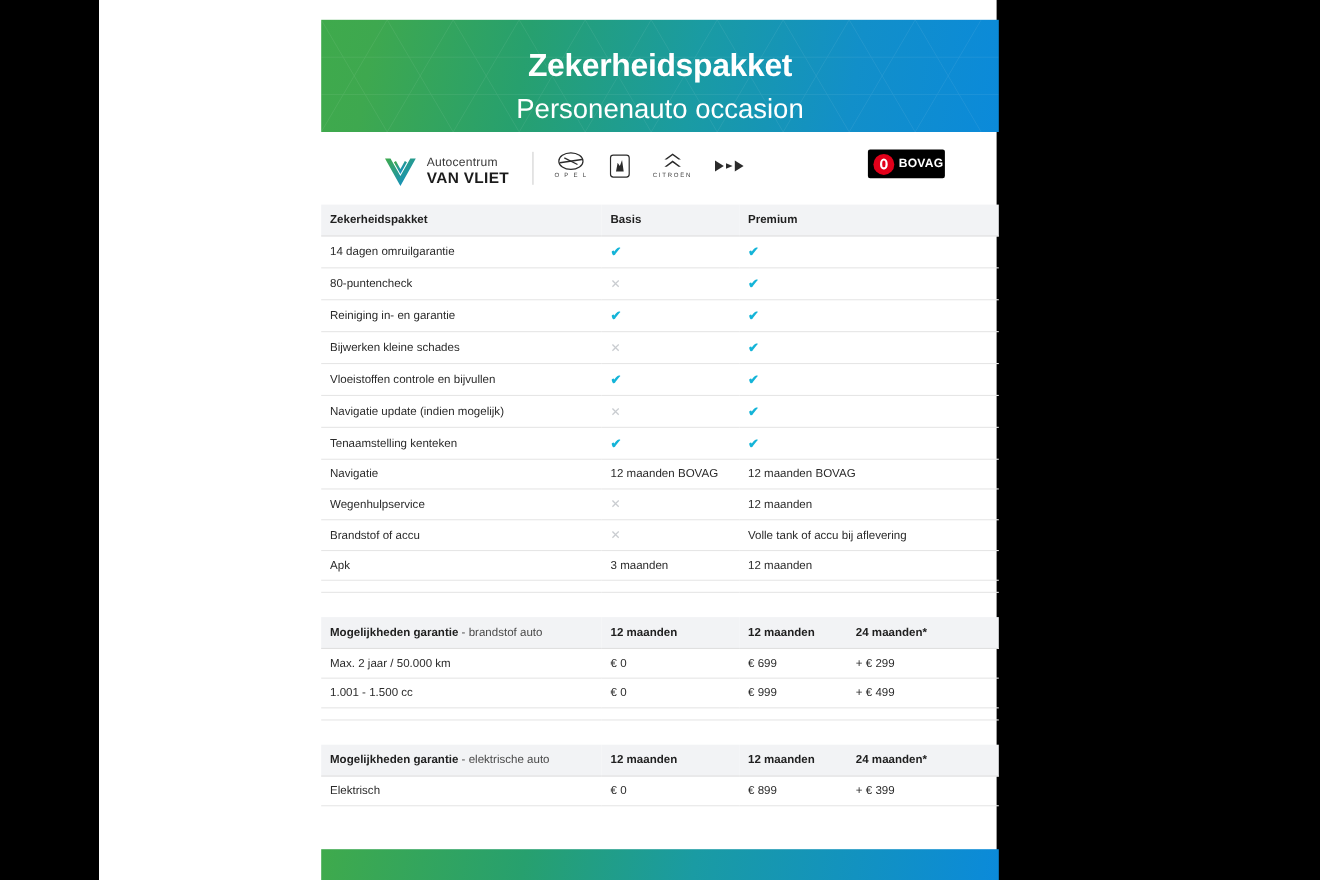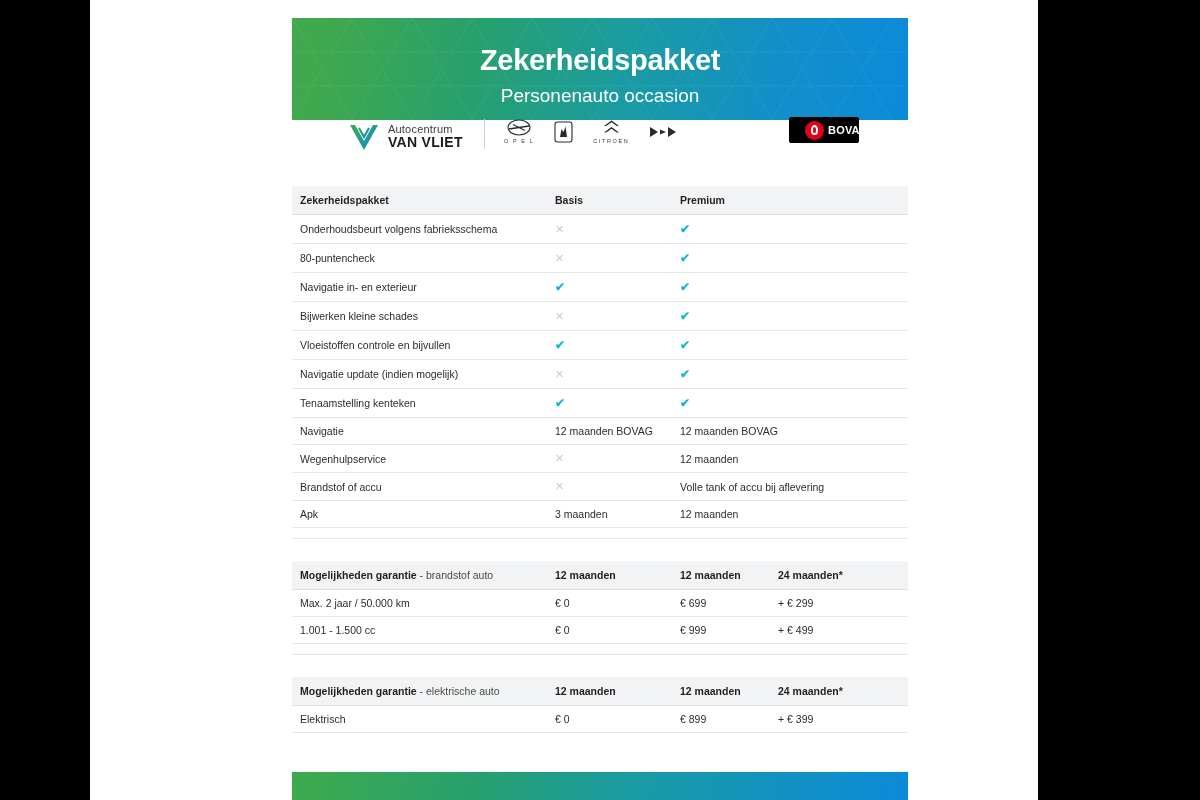--- a/index.html
+++ b/index.html
@@ -10,21 +10,21 @@
   body {
     width: 1200px;
     height: 800px;
     overflow: hidden;
     font-family: "Liberation Sans", sans-serif;
   }
   .page {
     position: absolute;
     left: 90px;
     top: 0;
-    width: 948px;
+    width: 816px;
     height: 800px;
     background: #ffffff;
   }
   
   .banner {
     position: absolute;
     left: 202px;
     top: 18px;
     width: 616px;
     height: 102px;
@@ -47,28 +47,28 @@
     font-weight: bold;
     letter-spacing: -0.3px;
   }
   .banner-sub {
     position: absolute;
     left: 0;
     right: 0;
     top: 67px;
     text-align: center;
     color: #ffffff;
-    font-size: 19px;
+    font-size: 25px;
     font-weight: 300;
   }
   
   .logo-row {
     position: absolute;
     left: 202px;
-    top: 117px;
+    top: 136px;
     width: 616px;
     height: 50px;
   }
   .brand-logo {
     position: absolute;
     left: 55px;
     top: 4px;
     display: flex;
     align-items: center;
     gap: 7px;
@@ -124,21 +124,21 @@
   .bovag {
     position: absolute;
     left: 497px;
     top: 0px;
     width: 70px;
     height: 26px;
     background: #000000;
     border-radius: 2px;
     display: flex;
     align-items: center;
-    padding-left: 16px;
+    padding-left: 5px;
     box-sizing: border-box;
     gap: 4px;
   }
   .bovag .circ {
     width: 19px;
     height: 19px;
     border-radius: 50%;
     background: #e2001a;
     position: relative;
     flex: none;
@@ -315,31 +315,31 @@
         </colgroup>
       <thead>
         <tr>
           <th>Zekerheidspakket</th>
           <th>Basis</th>
           <th>Premium</th>
         </tr>
       </thead>
       <tbody>
         <tr>
-          <td>Onderhoudsbeurt volgens fabrieksschema</td>
-          <td><span class="cross">✕</span></td>
+          <td>14 dagen omruilgarantie</td>
+          <td><span class="check">✔</span></td>
           <td><span class="check">✔</span></td>
         </tr>
         <tr>
           <td>80-puntencheck</td>
           <td><span class="cross">✕</span></td>
           <td><span class="check">✔</span></td>
         </tr>
         <tr>
-          <td>Navigatie in- en exterieur</td>
+          <td>Reiniging in- en garantie</td>
           <td><span class="check">✔</span></td>
           <td><span class="check">✔</span></td>
         </tr>
         <tr>
           <td>Bijwerken kleine schades</td>
           <td><span class="cross">✕</span></td>
           <td><span class="check">✔</span></td>
         </tr>
         <tr>
           <td>Vloeistoffen controle en bijvullen</td>

